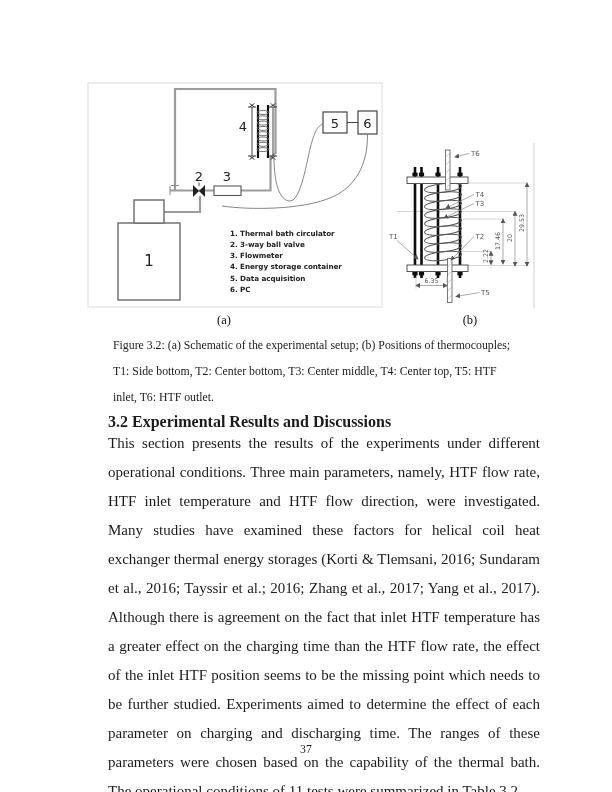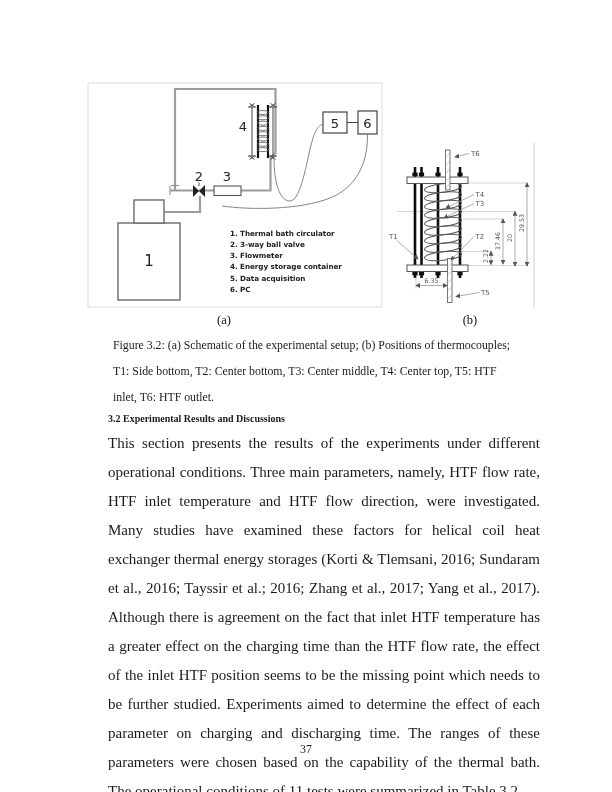--- a/index.html
+++ b/index.html
@@ -8,21 +8,21 @@
     background:#ffffff;overflow:hidden;
     font-family:"Liberation Serif", serif;color:#1b1b1b;
   }
   .figure-svg{position:absolute;left:85px;top:60px;width:460px;height:270px;}
   .caption{
     position:absolute;top:332px;left:113px;width:400px;
     text-align:left;font-size:11.8px;line-height:26px;
   }
   .heading{
     position:absolute;top:413px;left:108px;width:432px;
-    font-size:10px;font-weight:bold;
+    font-size:16px;font-weight:bold;
   }
   .body-par{
     position:absolute;top:429px;left:108px;width:432px;
     font-size:15px;line-height:29px;text-align:justify;
   }
   .page-number{
     position:absolute;top:742px;left:0;width:612px;
     text-align:center;font-size:11.8px;
   }
   svg text{font-family:"DejaVu Sans", sans-serif;fill:#222;}

